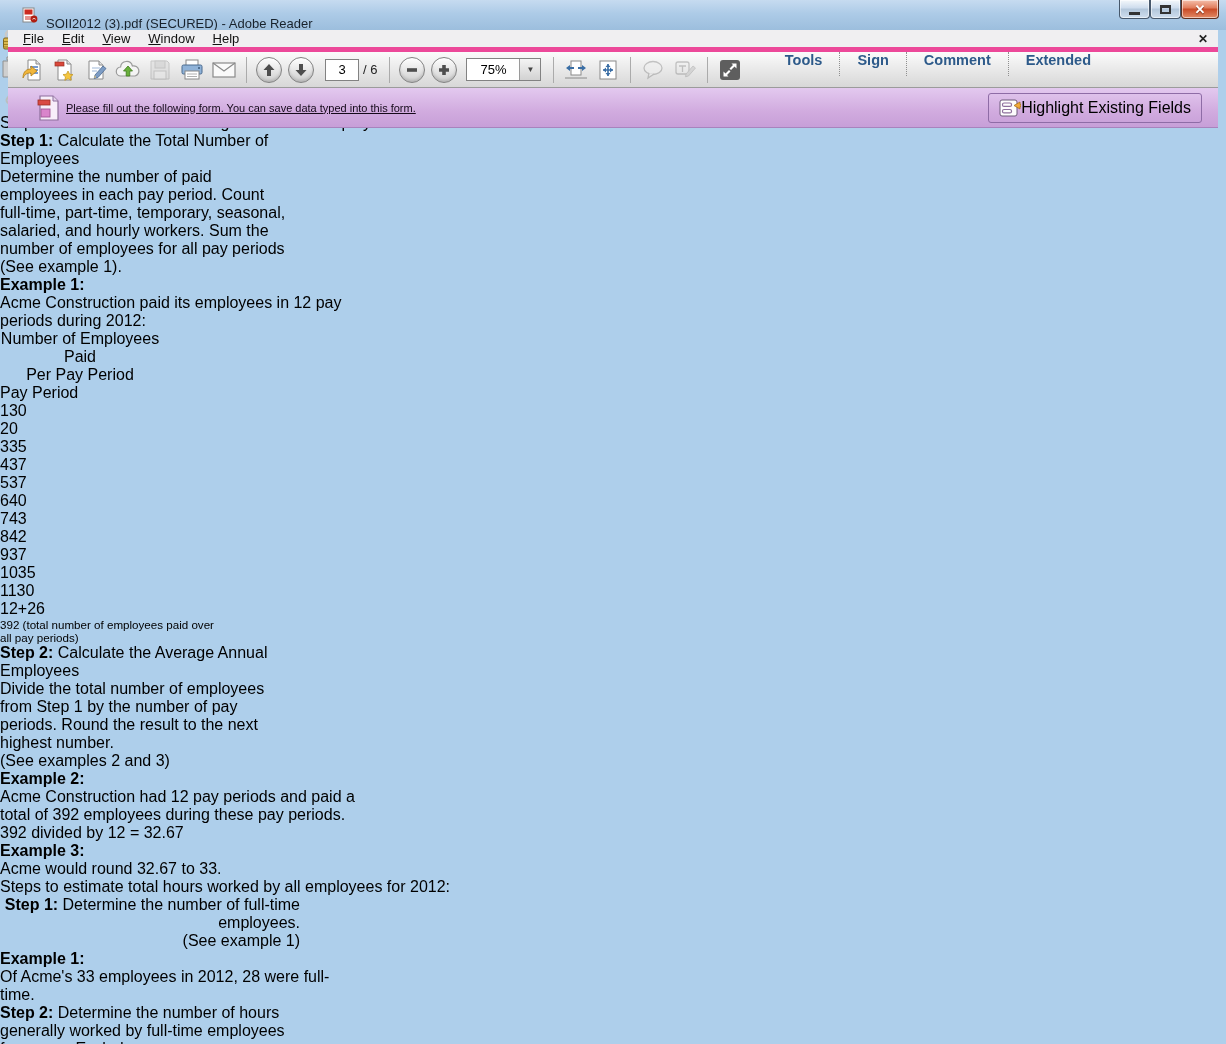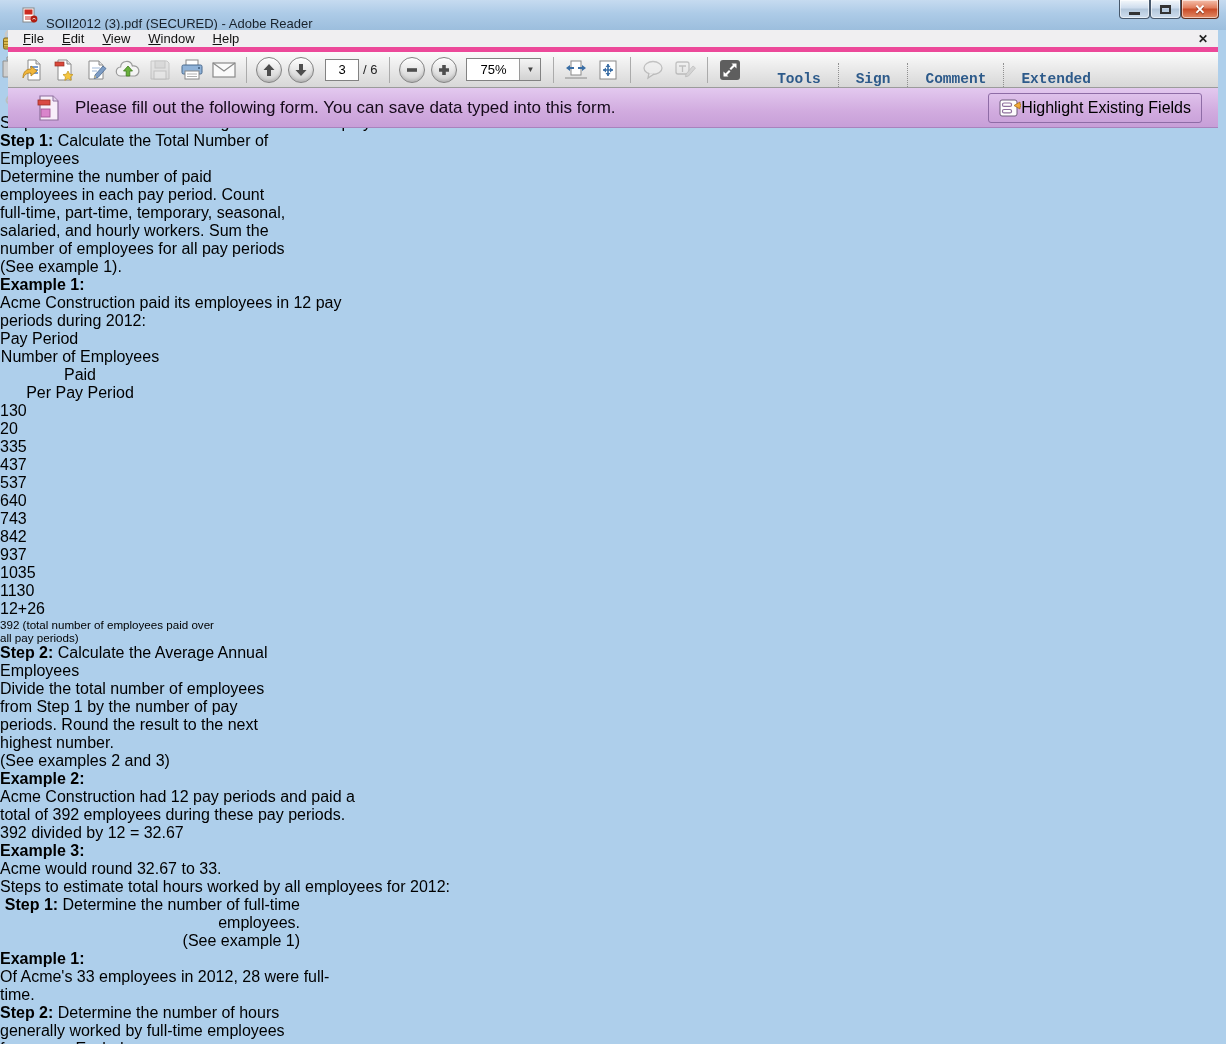--- a/index.html
+++ b/index.html
@@ -40,28 +40,28 @@
     background:linear-gradient(180deg,#fefefe,#cfcfcf);
     box-shadow:inset 0 -2px 3px rgba(0,0,0,.14), inset 0 1px 0 #fff;
     display:flex; align-items:center; justify-content:center; }
   #pagebox { width:34px; height:22px; border:1px solid #828282; background:#fff; text-align:center;
     font-size:13px; font-family:"Liberation Sans",sans-serif; margin:0 4px 0 8px; }
   #pagetotal { font-size:13px; color:#222; margin-right:6px; }
   #zoombox { display:flex; margin:0 6px; border:1px solid #828282; height:23px; }
   #zoomvalue { width:52px; background:#fff; font-size:13px; display:flex; align-items:center; justify-content:center; }
   #zoomarrow { width:21px; background:linear-gradient(180deg,#f4f4f4,#d2d2d2); border-left:1px solid #9a9a9a;
     display:flex; align-items:center; justify-content:center; font-size:8px; color:#444; }
-  #app-links { margin-left:auto; margin-right:110px; display:flex; align-items:flex-end; height:100%;font-family:Liberation Mono, monospace; }
+  #app-links { margin-left:auto; margin-right:110px; display:flex; align-items:flex-start; height:100%; }
   .app-link { font-size:14.5px; font-weight:bold; color:#2d5a8a; padding:0 17px; }
   .dotsep { width:0; height:24px; border-left:1px dotted #8f8f8f; }
 
   #formbar { position:absolute; left:8px; top:88px; width:1210px; height:40px;
     background:linear-gradient(180deg,#e3c9ef 0%,#d1abdf 60%,#c79fd8 100%);
     border-bottom:1px solid #a883bd; display:flex; align-items:center; }
-  #formbar-msg { font-size:17px; color:#150a1a; margin-left:13px; }
+  #formbar-msg { font-size:11px; color:#150a1a; margin-left:4px;text-decoration:underline; }
   #formbar-icon { margin-left:28px; }
   #highlight-btn { margin-left:auto; margin-right:16px; height:30px; display:flex; align-items:center;
     padding:0 10px; border:1px solid #8e6ca6; border-radius:3px;
     background:linear-gradient(180deg,#d9bce8 0%,#c5a0d8 55%,#b astonishing; }
   #highlight-btn { background:linear-gradient(180deg,#d9bce8 0%,#c5a0d8 55%,#b78ccc 100%);
     box-shadow:inset 0 1px 0 rgba(255,255,255,.55), 0 0 0 1px rgba(255,255,255,.25); }
   #highlight-label { font-size:13px; color:#100616; margin-left:7px; }
 
   
   #main { position:absolute; left:8px; top:128px; width:1210px; height:908px; background:#4c4c4e; }
@@ -310,25 +310,25 @@
       <div class="tb" style="left:31px; top:31px; width:292px;">
         <b>Step 1:</b> <span>Calculate the Total Number of Employees</span>
         <div>Determine the number of paid employees in each pay period.  Count full-time, part-time, temporary, seasonal, salaried, and hourly workers.  Sum the number of employees for all pay periods (See example 1).</div>
       </div>
 
       <div class="tb" style="left:333px; top:31px; width:356px;">
         <b>Example 1:</b>
         <div class="just">Acme Construction paid its employees in 12 pay periods during 2012:</div>
       </div>
 
-      <div class="tb thead ul" style="left:333px; top:86px;">Pay Period</div>
       <div class="tb thead" style="left:430px; top:86px; width:160px; text-align:center;">
         <div class="ul">Number of Employees Paid</div>
         <div class="ul">Per Pay Period</div>
       </div>
+      <div class="tb thead ul" style="left:333px; top:86px;">Pay Period</div>
 
       <div class="tb" style="left:333px; top:111px;">
         <div class="prow"><span class="pp">1</span><span class="pe">30</span></div>
         <div class="prow"><span class="pp">2</span><span class="pe">0</span></div>
         <div class="prow"><span class="pp">3</span><span class="pe">35</span></div>
         <div class="prow"><span class="pp">4</span><span class="pe">37</span></div>
         <div class="prow"><span class="pp">5</span><span class="pe">37</span></div>
         <div class="prow"><span class="pp">6</span><span class="pe">40</span></div>
         <div class="prow"><span class="pp">7</span><span class="pe">43</span></div>
         <div class="prow"><span class="pp">8</span><span class="pe">42</span></div>

